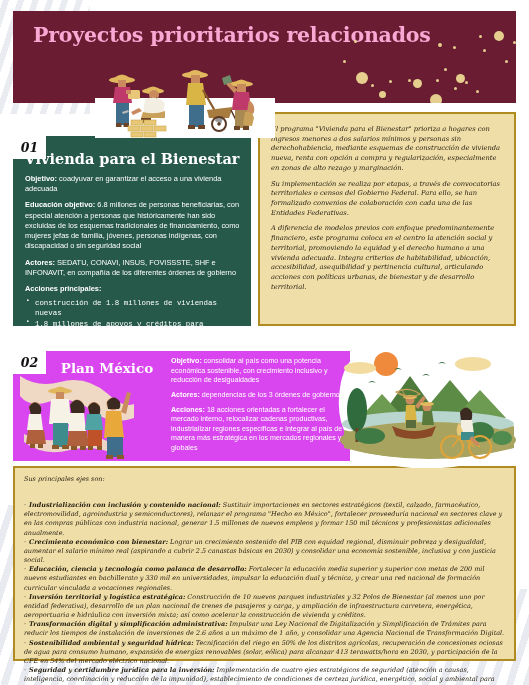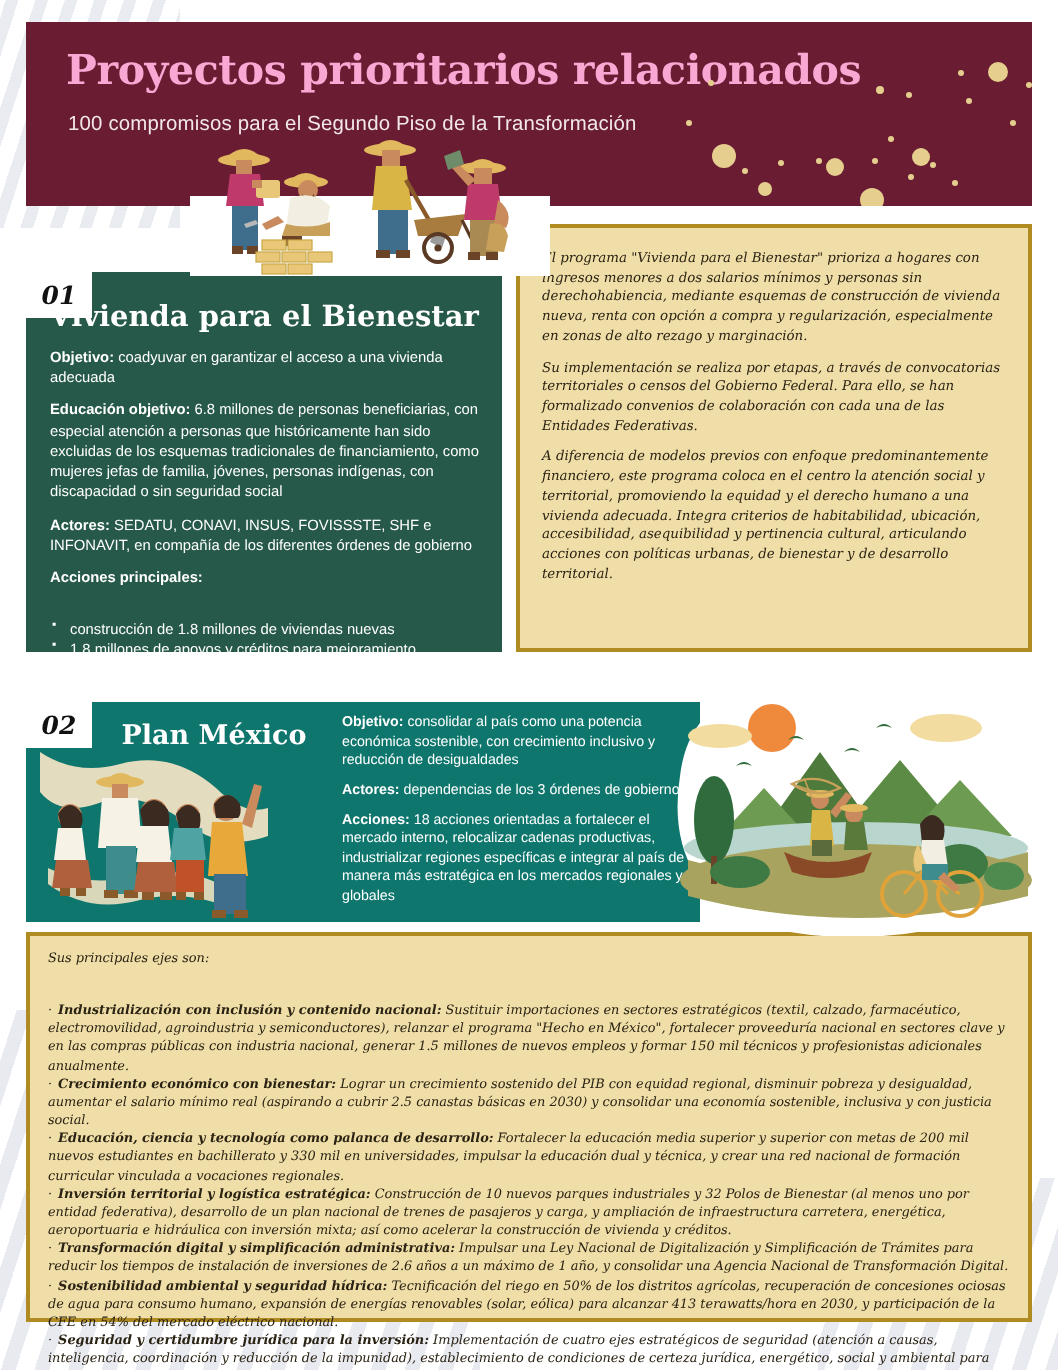--- a/index.html
+++ b/index.html
@@ -116,21 +116,21 @@
   }
   .c1-body {
     position: absolute;
     left: 12px; top: 38px; right: 10px;
     color: #ffffff;
     font-size: 7.4px;
     line-height: 1.38;
   }
   .c1-body p { margin-bottom: 6px; }
   .c1-body b { font-weight: 700; }
-  .c1-body ul { list-style: none; margin-top: 16px; }
+  .c1-body ul { list-style: none; margin-top: 4px; font-family: Liberation Mono, monospace; }
   .c1-body li {
     position: relative;
     padding-left: 10px;
     margin-bottom: 0px;
   }
   .c1-body li:before {
     content: "\25AA";
     position: absolute; left: 1px; top: -1px;
     font-size: 6px;
     color: #ffffff;
@@ -153,21 +153,21 @@
     line-height: 1.45;
     color: #2a2213;
   }
   .panel-r .ptxt p { margin-bottom: 6px; }
 
   
   .card2 {
     position: absolute;
     left: 13px; top: 351px;
     width: 337px; height: 110px;
-    background: #0f766e;
+    background: #d946ef;
     overflow: hidden;
   }
   .card2 .c-title {
     position: absolute;
     left: 34px; top: 9px;
     width: 120px;
     text-align: center;
     font-family: "DejaVu Serif", serif;
     font-weight: 700;
     font-size: 13.5px;
@@ -224,21 +224,20 @@
 <body>
 
 <div id="page">
 
   <div class="watermark tl"></div>
   <div class="watermark"></div>
   <div class="watermark br"></div>
 
   <div class="header">
     <h1>Proyectos prioritarios relacionados</h1>
-    <div class="subtitle">100 compromisos para el Segundo Piso de la Transformación</div>
 
     <div>
       <span class="dot" style="left:341px;top:29px;width:3px;height:3px;"></span>
       <span class="dot" style="left:330px;top:49px;width:3px;height:3px;"></span>
       <span class="dot" style="left:343px;top:61px;width:12px;height:12px;"></span>
       <span class="dot" style="left:358px;top:73px;width:3px;height:3px;"></span>
       <span class="dot" style="left:366px;top:80px;width:7px;height:7px;"></span>
       <span class="dot" style="left:376px;top:69px;width:3px;height:3px;"></span>
       <span class="dot" style="left:395px;top:68px;width:3px;height:3px;"></span>
       <span class="dot" style="left:400px;top:68px;width:9px;height:9px;"></span>

